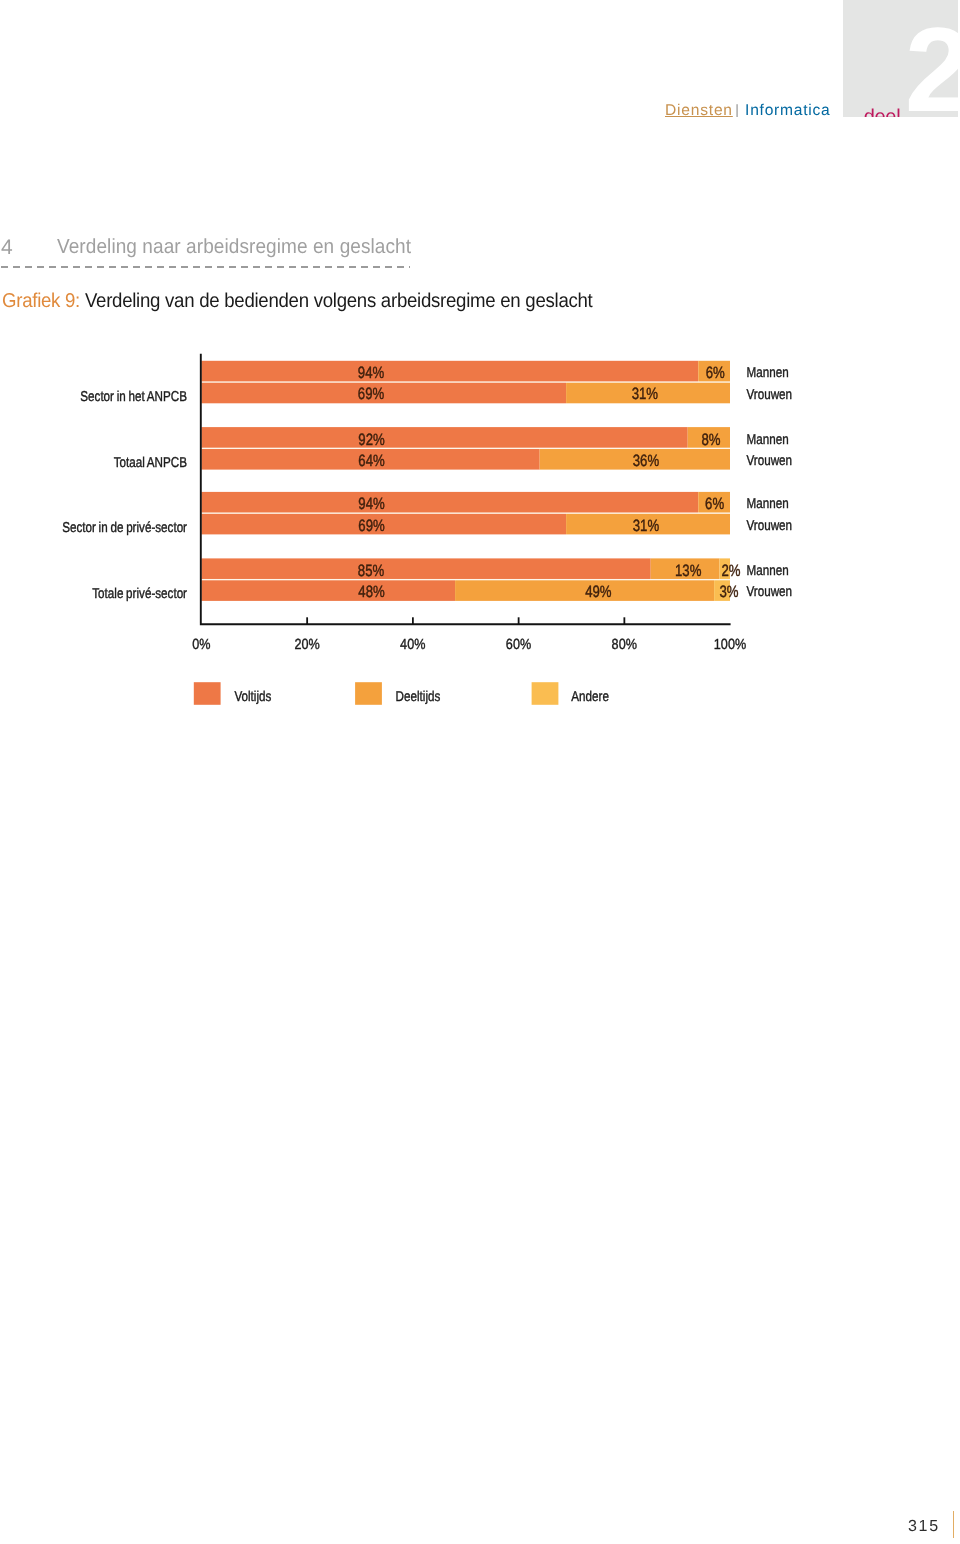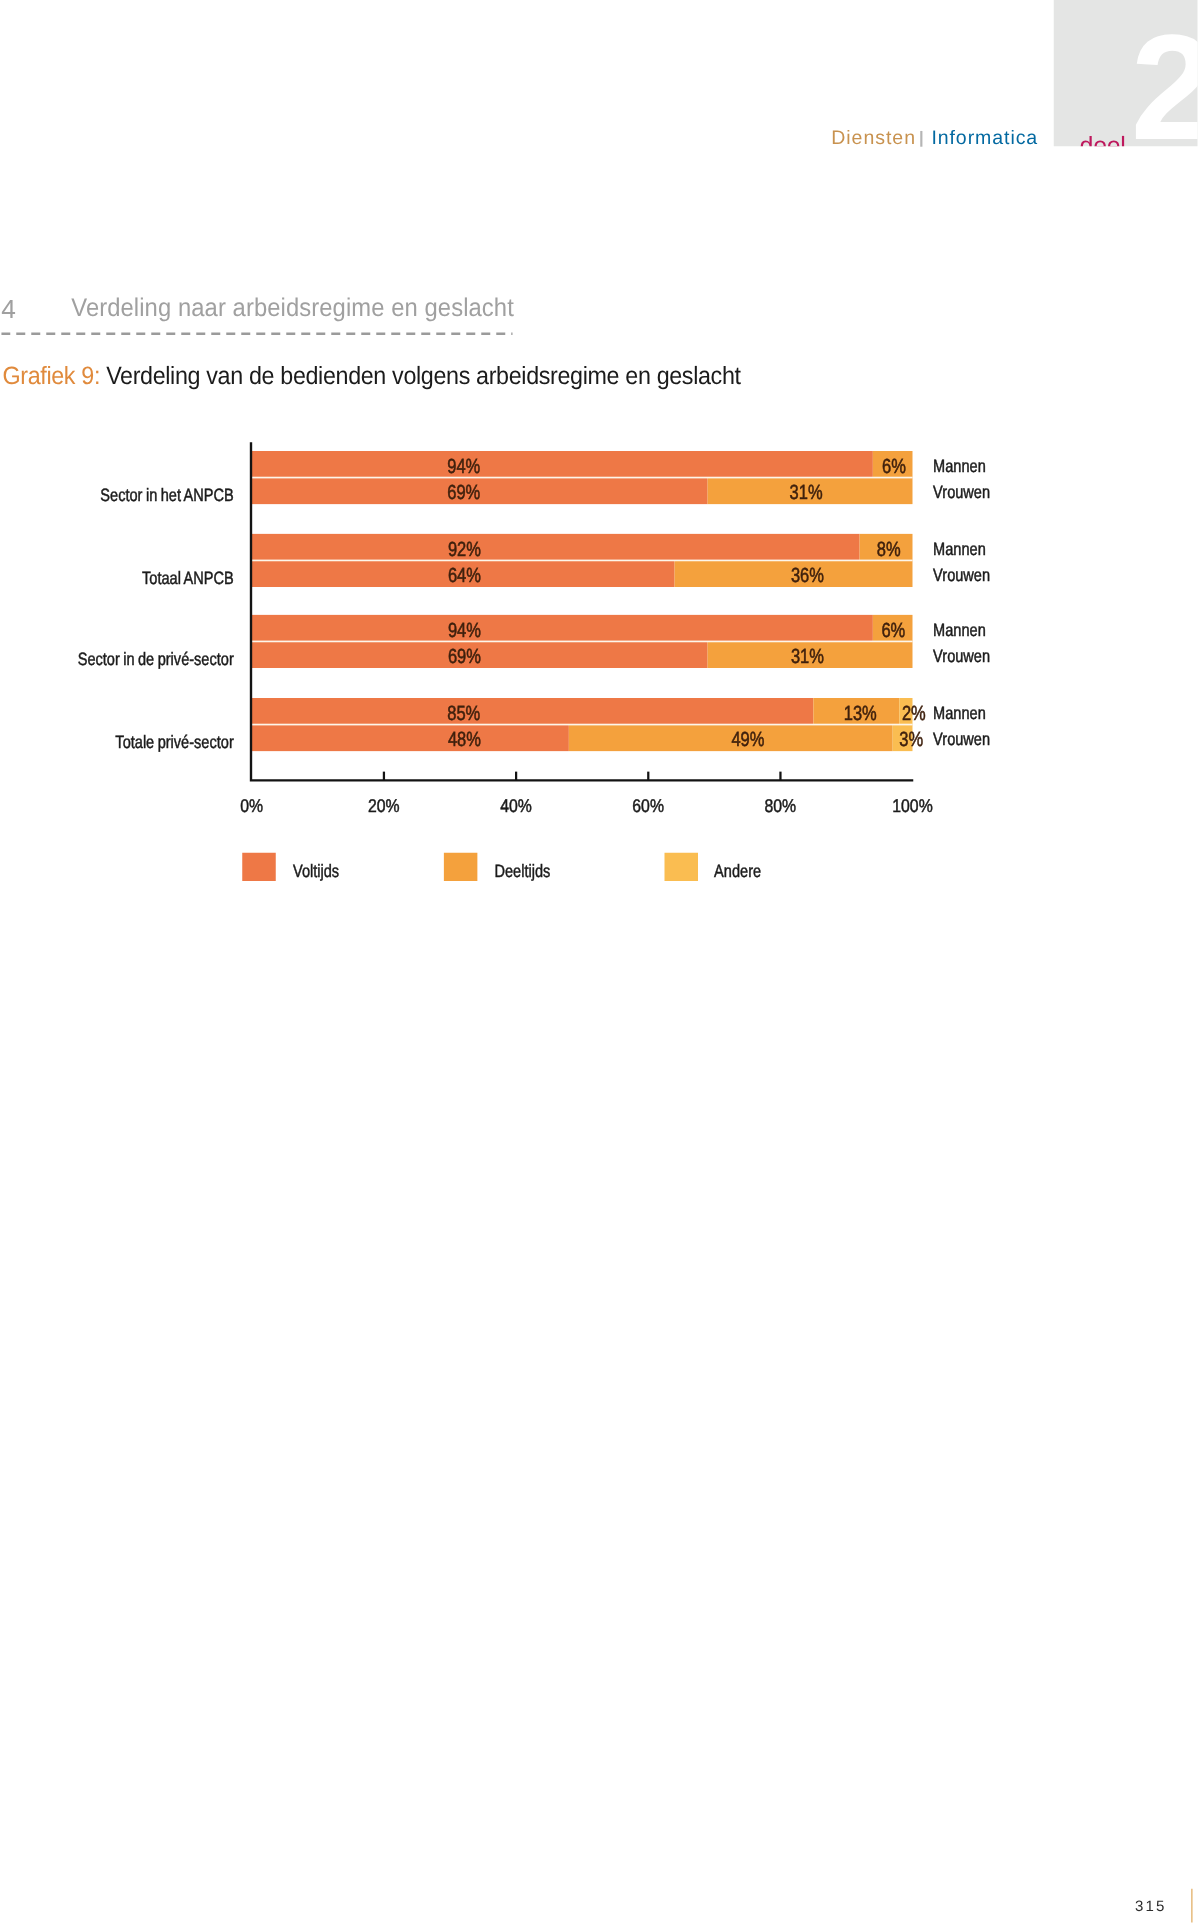--- a/index.html
+++ b/index.html
@@ -8,21 +8,21 @@
        -webkit-font-smoothing:antialiased;text-rendering:geometricPrecision;}
   .page{position:absolute;left:0;top:0;width:960px;height:1544px;}
 
   
   .hdr-band{position:absolute;left:842.7px;top:0;width:115.8px;height:116.6px;background:#e4e5e4;overflow:hidden;}
   .hdr-deel{position:absolute;left:21px;top:96px;color:#be185d;font-size:20px;font-weight:normal;
             letter-spacing:-0.3px;line-height:1;margin-top:11px;}
   .hdr-num{position:absolute;left:62px;top:10px;color:#ffffff;font-size:120px;font-weight:bold;
            line-height:1;letter-spacing:-4px;}
   .hdr-title{position:absolute;left:665px;top:103px;font-size:15.6px;white-space:nowrap;line-height:1;letter-spacing:0.78px;}
-  .hdr-title .a{color:#c8924f;}
+  .hdr-title .a{color:#c8924f;text-decoration:underline;}
   .hdr-title .sep{color:#b5b5b5;font-size:13.3px;position:relative;top:-0.6px;margin:0 6.2px 0 2.4px;letter-spacing:0;font-weight:bold;}
   .hdr-title .b{color:#0369a1;letter-spacing:0.75px;}
 
   
   .sec-num{position:absolute;left:1px;top:236.5px;font-size:21px;color:#a0a0a0;line-height:1;
            transform:scaleX(1);transform-origin:0 0;}
   .sec-title{position:absolute;left:57px;top:237px;font-size:20.5px;color:#a0a0a0;line-height:1;letter-spacing:0.08px;
              transform:scaleX(0.928);transform-origin:0 0;}
   .dashed{position:absolute;left:1px;top:266px;width:409px;height:1.6px;
     background-image:linear-gradient(to right,#9b9b9b 0 7px,rgba(0,0,0,0) 7px 12px);
@@ -38,21 +38,21 @@
               stroke:#191919;stroke-width:0.38px;paint-order:stroke fill;}
   #chart .cat-label{font-size:14.3px;word-spacing:-0.6px;}
   #chart .row-label{font-size:14.3px;}
   #chart .seg-label{font-size:16.4px;fill:#3d1f0c;stroke:#3d1f0c;stroke-width:0.45px;
                     paint-order:stroke fill;}
   #chart .tick-label{font-size:14.7px;}
   #chart .legend-label{font-size:14.3px;}
 
   
   .pg-rule{position:absolute;left:952.5px;top:1511px;width:1.5px;height:27px;background:#e2ad63;}
-  .pg-num{position:absolute;left:908px;top:1518.5px;font-size:12px;color:#2d2d2d;letter-spacing:1.7px;line-height:1;text-align:center;}
+  .pg-num{position:absolute;left:908px;top:1518.5px;font-size:16px;color:#2d2d2d;letter-spacing:1.7px;line-height:1;text-align:center;}
 </style>
 </head>
 <body>
 
 <div class="page">
 
   <div class="hdr-band">
     <span class="hdr-num">2</span>
     <span class="hdr-deel">deel</span>
   </div>

